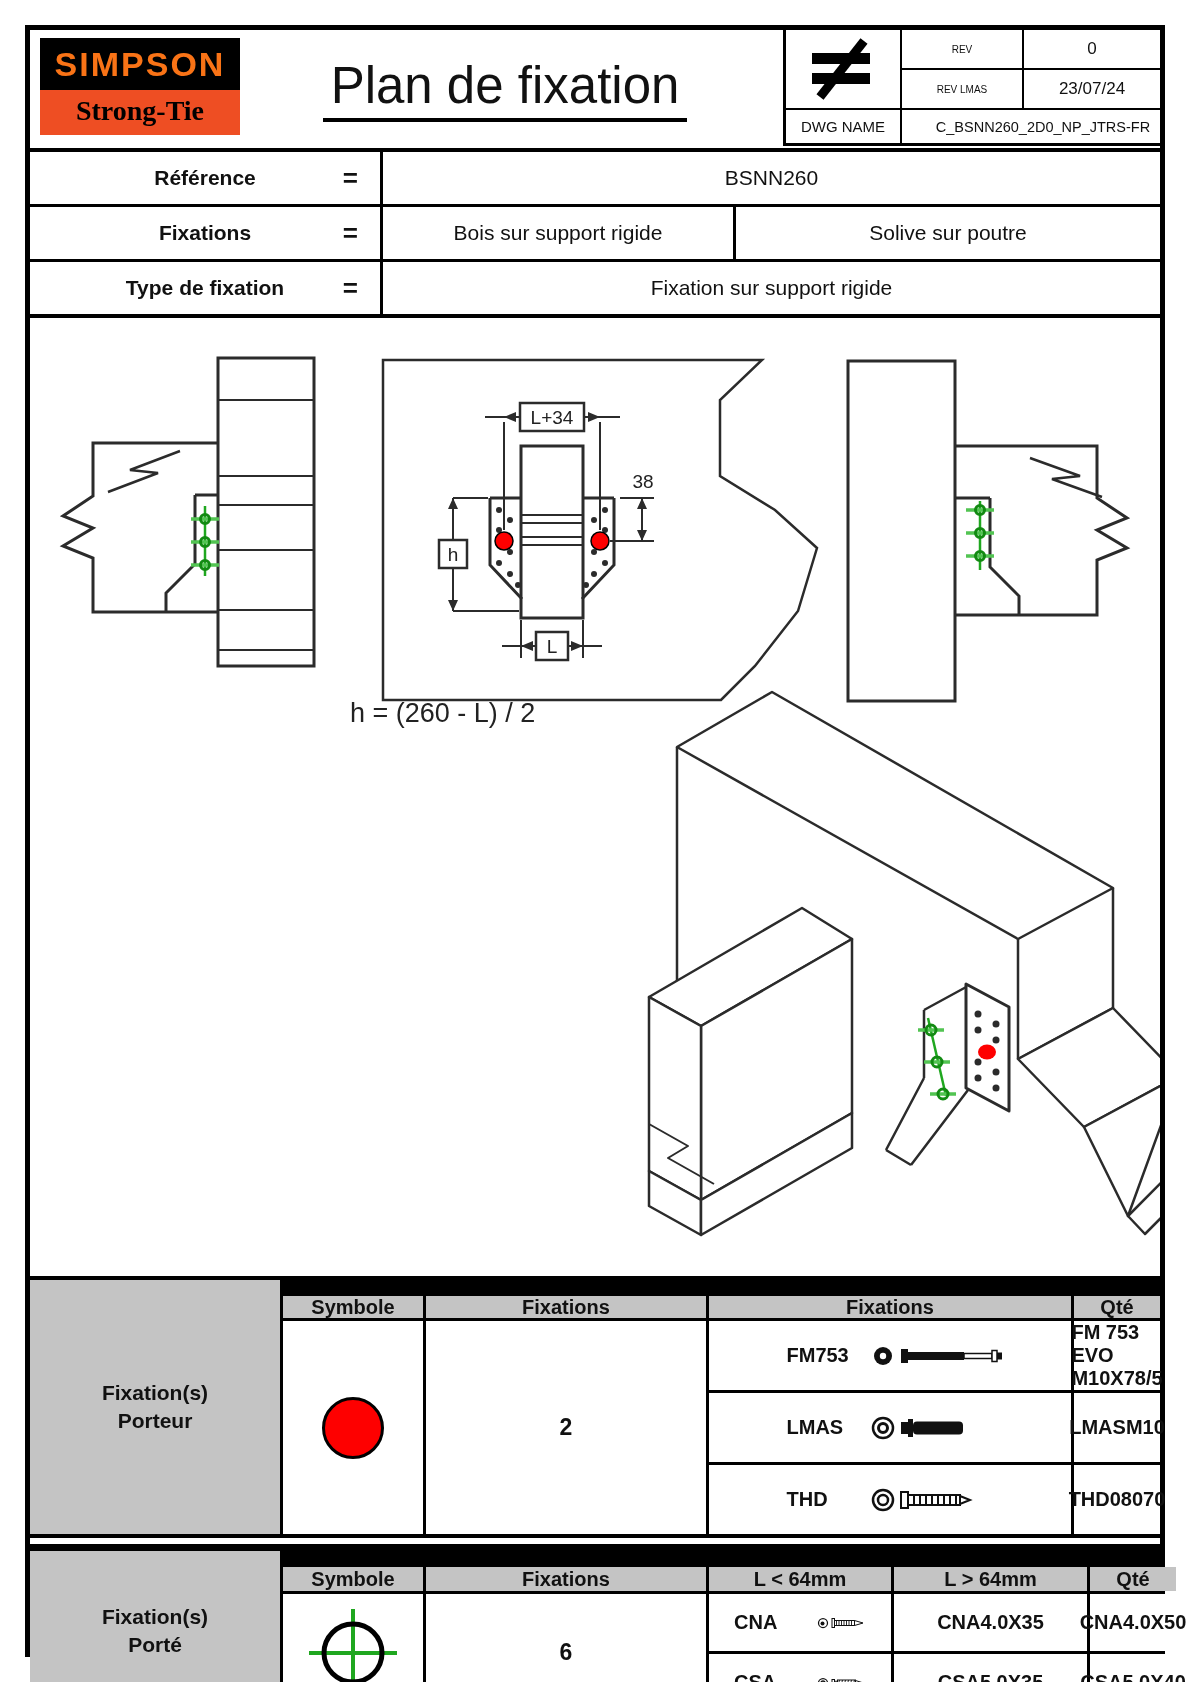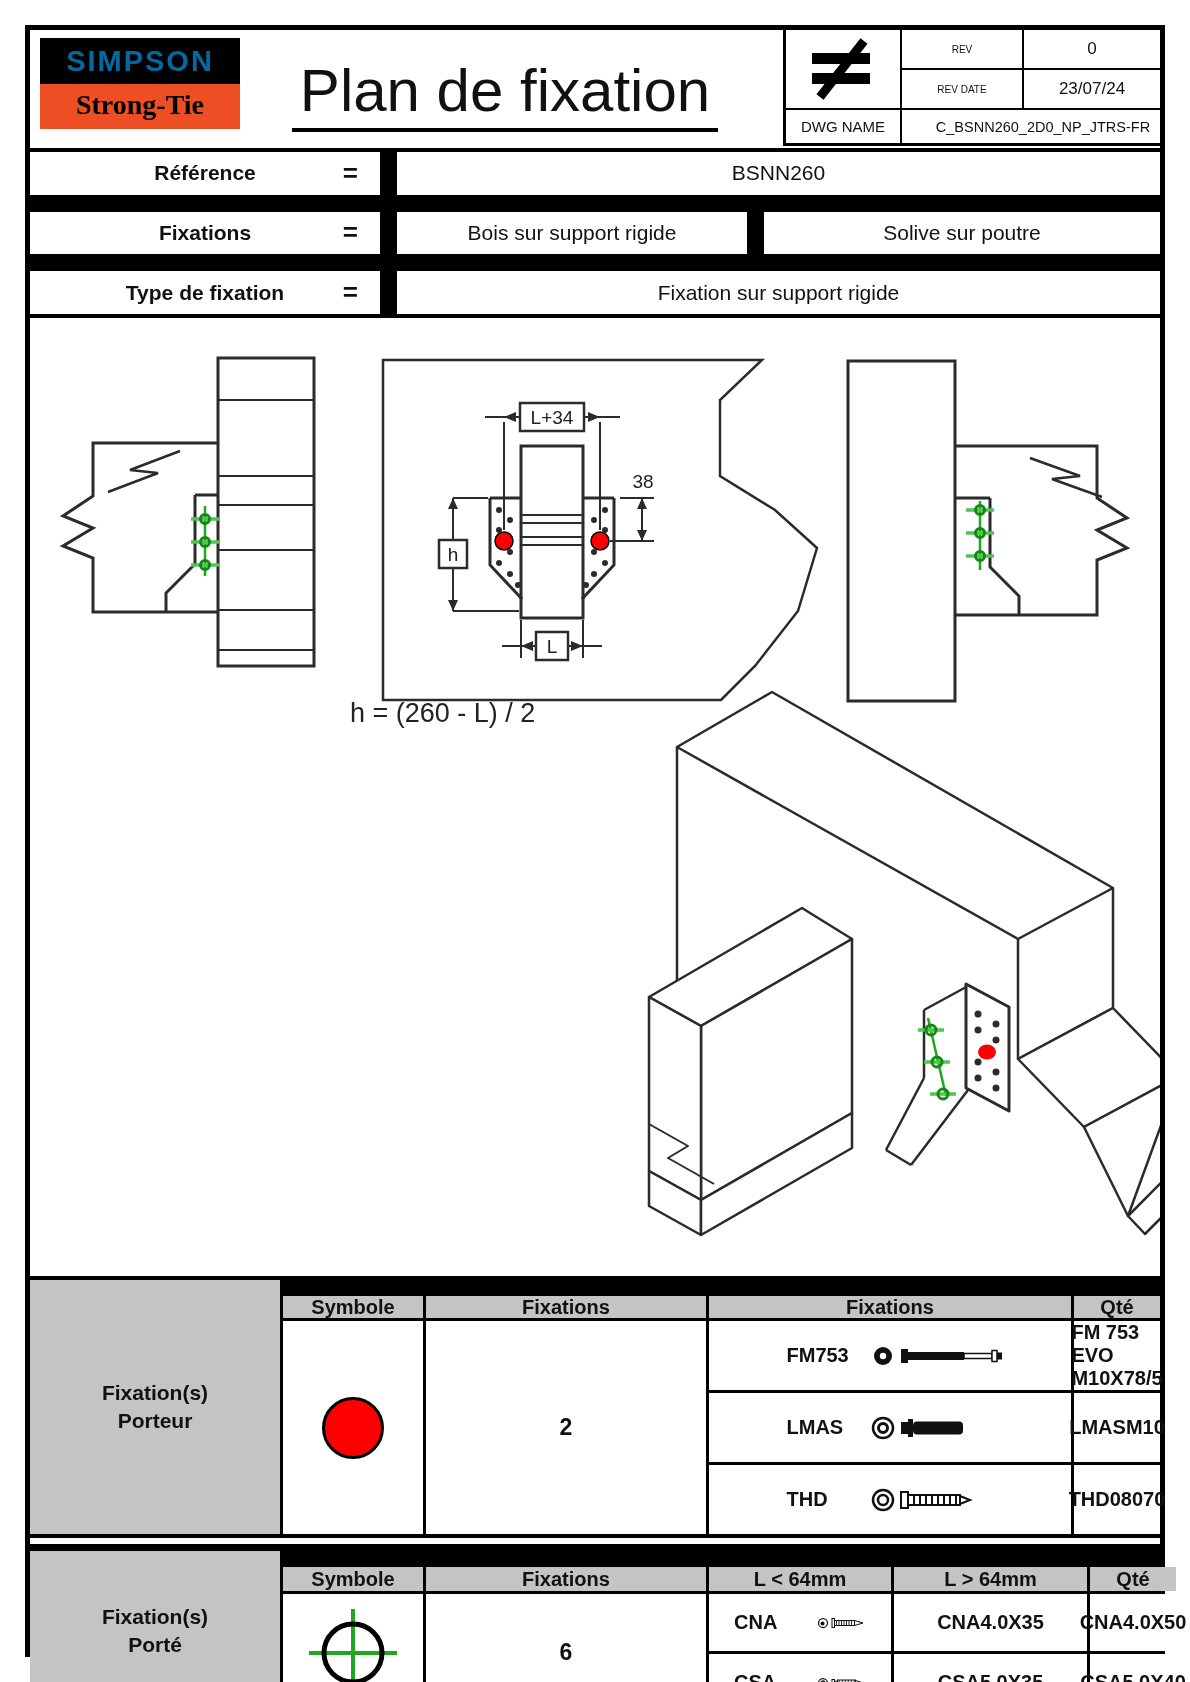--- a/index.html
+++ b/index.html
@@ -4,41 +4,41 @@
 <style>
   html,body{margin:0;padding:0;background:#fff;}
   .sheet{position:relative;width:1190px;height:1682px;background:#fff;
          font-family:"Liberation Sans",sans-serif;color:#111;}
   .frame{position:absolute;left:25px;top:25px;width:1140px;height:1632px;
          border:5px solid #000;box-sizing:border-box;display:flex;flex-direction:column;}
 
   
   .hdr{position:relative;height:118px;flex:0 0 118px;border-bottom:4px solid #000;}
   .logo{position:absolute;left:10px;top:8px;width:200px;}
-  .logo-top{background:#000;color:#0369a1;font-weight:bold;font-size:29px;
+  .logo-top{background:#000;color:#f97316;font-weight:bold;font-size:34px;
             letter-spacing:2px;text-align:center;padding:7px 0 6px;}
   .logo-bot{background:#ee4e23;color:#000000;font-weight:bold;font-size:28px;
             font-family:"Liberation Serif",serif;text-align:center;padding:5px 0 8px;}
   .title{position:absolute;left:225px;top:26px;width:500px;text-align:center;
-         font-size:60px;}
+         font-size:51px;}
   .title span{border-bottom:4px solid #000;padding:0 8px 4px;}
   .revtbl{position:absolute;right:0;top:0;width:374px;height:113px;
           display:grid;grid-template-columns:114px 120px 1fr;
           grid-template-rows:38px 38px 1fr;background:#000;gap:2px;
           border-left:3px solid #000;border-bottom:3px solid #000;}
   .revtbl>div{background:#fff;display:flex;align-items:center;justify-content:center;}
   .rev-sym{grid-row:1/3;}
   .rev-dwglbl{font-size:15px;}
   .rev-dwgval{grid-column:2/4;font-size:14.5px;padding-left:24px;}
   .rev-lab{font-size:10px;}
   .rev-val{font-size:17px;}
 
   
   .info{flex:0 0 162px;display:grid;grid-template-columns:350px 350px 1fr;
-        grid-template-rows:1fr 1fr 1fr;background:#000;gap:17px;border-bottom:4px solid #000;}
+        grid-template-rows:1fr 1fr 1fr;background:#000;gap:3px;border-bottom:4px solid #000;}
   .info>div{background:#fff;display:flex;align-items:center;justify-content:center;
             font-size:21px;}
   .ilab{background:#c4c4c4;font-weight:bold;position:relative;}
   .ilab .eq{position:absolute;right:22px;font-weight:bold;font-size:26px;}
   .span2{grid-column:2/4;}
 
   
   .draw{flex:0 0 958px;position:relative;background:#fff;}
   .draw svg{position:absolute;left:0;top:0;width:100%;height:100%;}
   svg text{font-family:"Liberation Sans",sans-serif;fill:#222;}
@@ -79,21 +79,21 @@
     <div class="revtbl">
       <div class="rev-sym">
         <svg width="78" height="64" viewBox="0 0 78 64">
           <rect x="8" y="16" width="58" height="11" fill="#000"></rect>
           <rect x="8" y="36" width="58" height="11" fill="#000"></rect>
           <line x1="16" y1="60" x2="60" y2="4" stroke="#000" stroke-width="9"></line>
         </svg>
       </div>
       <div class="rev-lab">REV</div>
       <div class="rev-val">0</div>
-      <div class="rev-lab">REV DATE</div>
+      <div class="rev-lab">REV LMAS</div>
       <div class="rev-val">23/07/24</div>
       <div class="rev-dwglbl">DWG NAME</div>
       <div class="rev-dwgval">C_BSNN260_2D0_NP_JTRS-FR</div>
     </div>
   </div>
 
   <div class="info">
     <div class="ilab">
       <span>Référence</span>
           <span class="eq">=</span>

